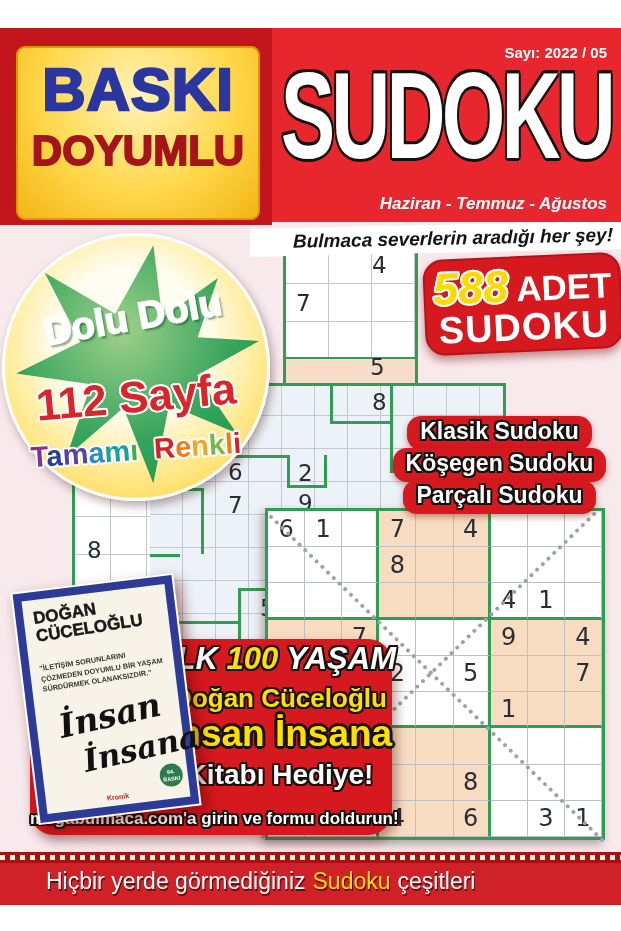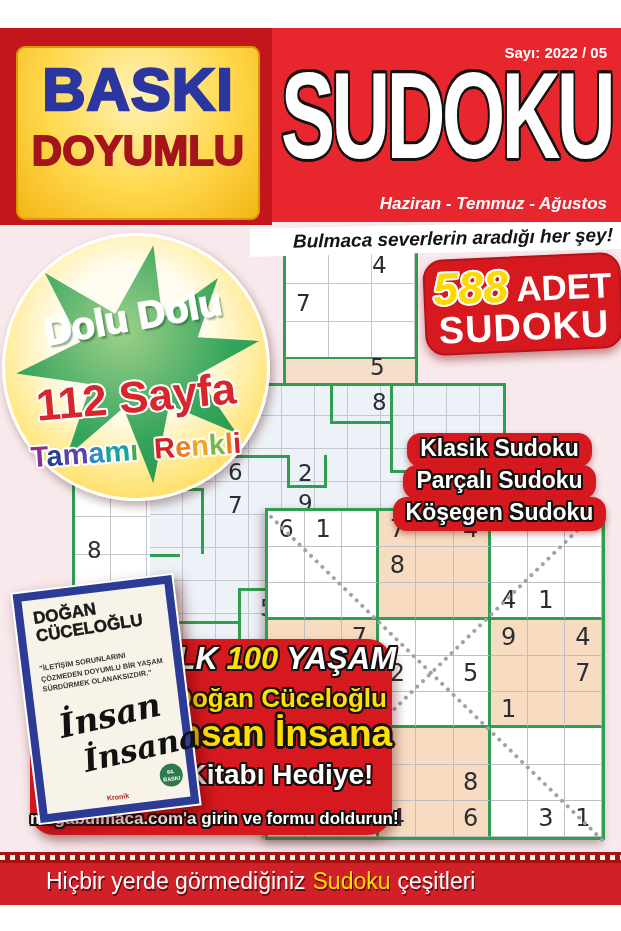--- a/index.html
+++ b/index.html
@@ -85,21 +85,21 @@
   
   .count-badge{left:424px;top:256px;width:194px;height:92px;background:#d6191f;border-radius:20px;z-index:4;
     border:2px solid #b5121a;transform:rotate(-2.5deg);box-shadow:0 5px 9px rgba(130,10,10,.45);
     display:flex;flex-direction:column;align-items:center;justify-content:center;}
   .count-line1{line-height:1;white-space:nowrap;}
   .count-number{font-size:45px;font-weight:bold;font-style:italic;color:#ffd900;}
   .count-word{font-size:35px;font-weight:bold;color:#fff;margin-left:8px;}
   .count-line2{font-size:38px;font-weight:bold;color:#fff;letter-spacing:1px;line-height:1;}
 
   
-  .variant-pills{left:378px;top:433px;width:243px;text-align:left;z-index:4;}
+  .variant-pills{left:378px;top:416px;width:243px;text-align:left;z-index:4;}
   .pill{display:block;width:fit-content;margin:0 auto -2px;background:#d6191f;border-radius:14px;
     padding:2px 13px 5px;box-shadow:0 3px 6px rgba(120,0,0,.4);
     color:#fff;font-size:23px;font-weight:bold;white-space:nowrap;}
 
   
   .promo-box{left:30px;top:639px;width:362px;height:196px;background:#d6191f;border-radius:24px;z-index:5;
     box-shadow:4px 6px 12px rgba(80,0,0,.4);}
   .promo-line{position:absolute;text-align:center;white-space:nowrap;}
   .promo-line1{left:138px;right:0;top:2px;font-size:31px;font-weight:bold;font-style:italic;color:#fff;}
   .promo-num{color:#ffe000;}
@@ -264,22 +264,22 @@
         <div class="cell"></div>
         <div class="cell">3</div>
         <div class="cell">1</div>
       </div>
     <div class="diag diag-main"></div>
     <div class="diag diag-anti"></div>
   </div>
 
   <div class="abs variant-pills">
       <div class="pill ol-black">Klasik Sudoku</div>
+      <div class="pill ol-black">Köşegen Sudoku</div>
       <div class="pill ol-black">Parçalı Sudoku</div>
-      <div class="pill ol-black">Köşegen Sudoku</div>
     </div>
 
   <div class="abs count-badge">
     <div class="count-line1">
       <span class="count-number ol-white">588</span><span class="count-word">ADET</span>
     </div>
     <div class="count-line2">SUDOKU</div>
   </div>
 
   <div class="abs promo-box">

